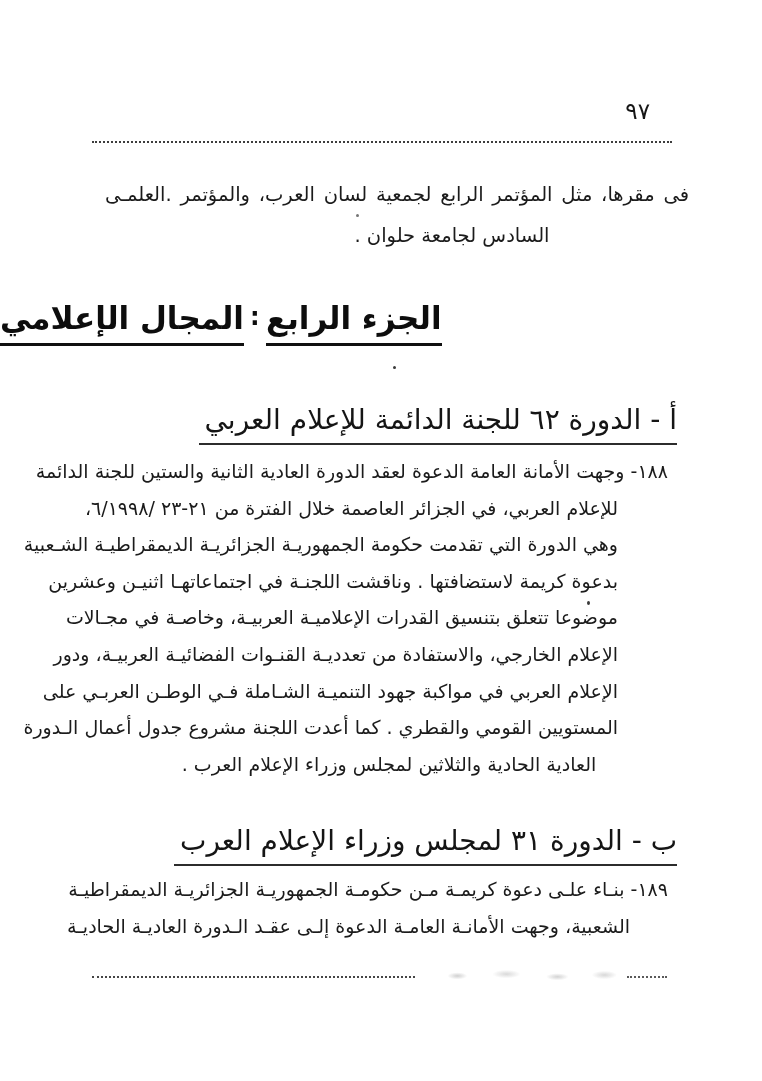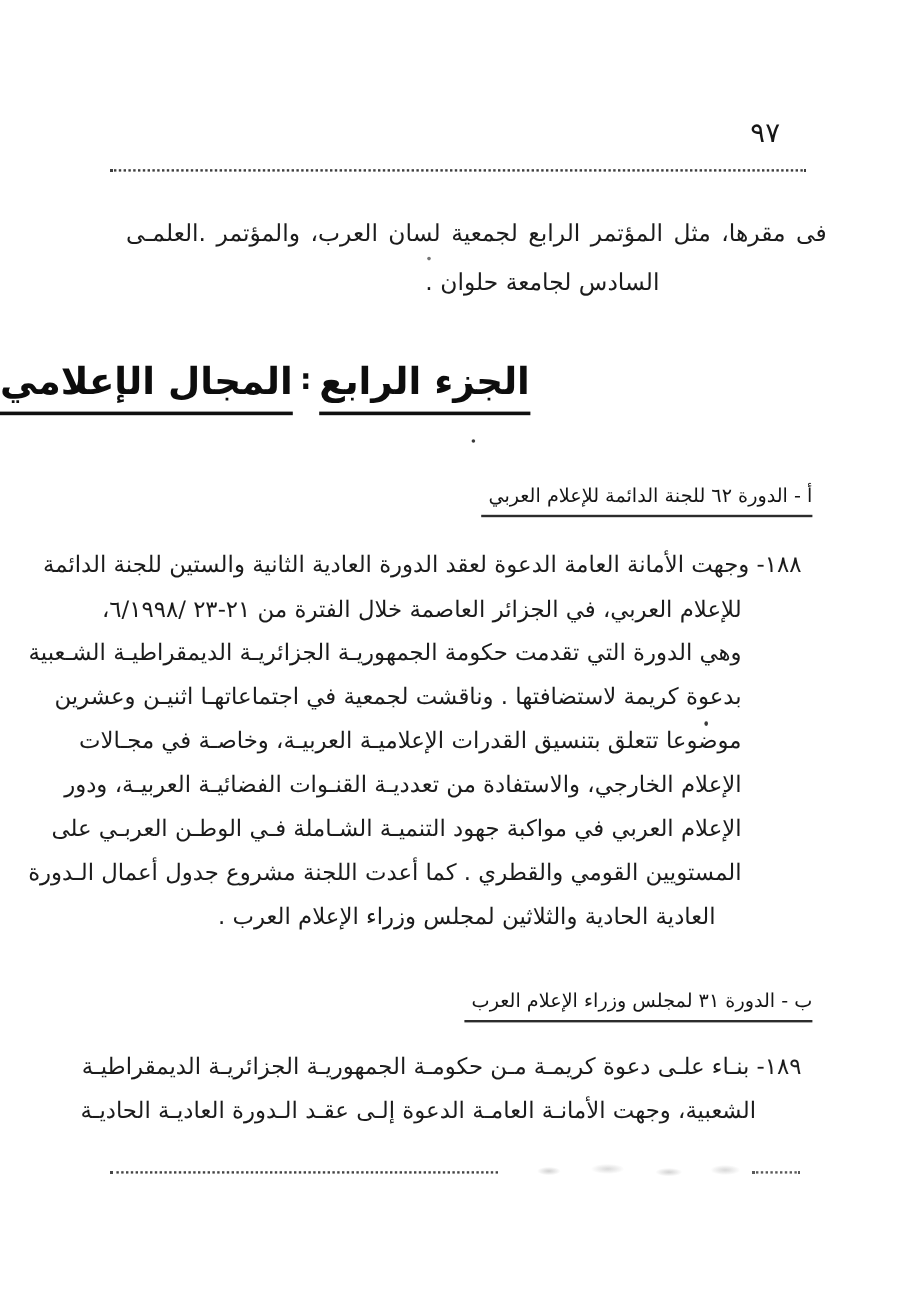--- a/index.html
+++ b/index.html
@@ -75,21 +75,21 @@
     display: inline-block;
     border-bottom: 3px solid #101010;
     padding-bottom: 7px;
   }
   .title .sep { display: inline-block; margin: 0 6px; font-size: 24px; vertical-align: 4px; }
 
   
   .heading {
     position: absolute;
     right: 85px;
-    font-size: 16px;
+    font-size: 28px;
     color: #151515;
   }
   .heading .u {
     display: inline-block;
     border-bottom: 2px solid #2c2c2c;
     padding-bottom: 7px;
     padding-left: 6px;
   }
   .heading-a { top: 403px; }
   .heading-b { top: 824px; }
@@ -125,21 +125,21 @@
     </div>
 
   <h1 class="title"><span class="u">الجزء الرابع</span><span class="sep">:</span><span class="u">المجال الإعلامي</span></h1>
 
   <div class="heading heading-a"><span class="u">أ - الدورة ٦٢ للجنة الدائمة للإعلام العربي</span></div>
 
   <div class="para body-para para-a">
       <div class="line">١٨٨- وجهت الأمانة العامة الدعوة لعقد الدورة العادية الثانية والستين للجنة الدائمة</div>
       <div class="line">للإعلام العربي، في الجزائر العاصمة خلال الفترة من ٢١-٢٣ /٦/١٩٩٨،</div>
       <div class="line">وهي الدورة التي تقدمت حكومة الجمهوريـة الجزائريـة الديمقراطيـة الشـعبية</div>
-      <div class="line">بدعوة كريمة لاستضافتها . وناقشت لجمعية في اجتماعاتهـا اثنيـن وعشرين</div>
+      <div class="line">بدعوة كريمة لاستضافتها . وناقشت اللجنـة في اجتماعاتهـا اثنيـن وعشرين</div>
       <div class="line">موضوعا تتعلق بتنسيق القدرات الإعلاميـة العربيـة، وخاصـة في مجـالات</div>
       <div class="line">الإعلام الخارجي، والاستفادة من تعدديـة القنـوات الفضائيـة العربيـة، ودور</div>
       <div class="line">الإعلام العربي في مواكبة جهود التنميـة الشـاملة فـي الوطـن العربـي على</div>
       <div class="line">المستويين القومي والقطري . كما أعدت اللجنة مشروع جدول أعمال الـدورة</div>
       <div class="line">العادية الحادية والثلاثين لمجلس وزراء الإعلام العرب .</div>
     </div>
 
   <div class="heading heading-b"><span class="u">ب - الدورة ٣١ لمجلس وزراء الإعلام العرب</span></div>
 
   <div class="para body-para para-b">

